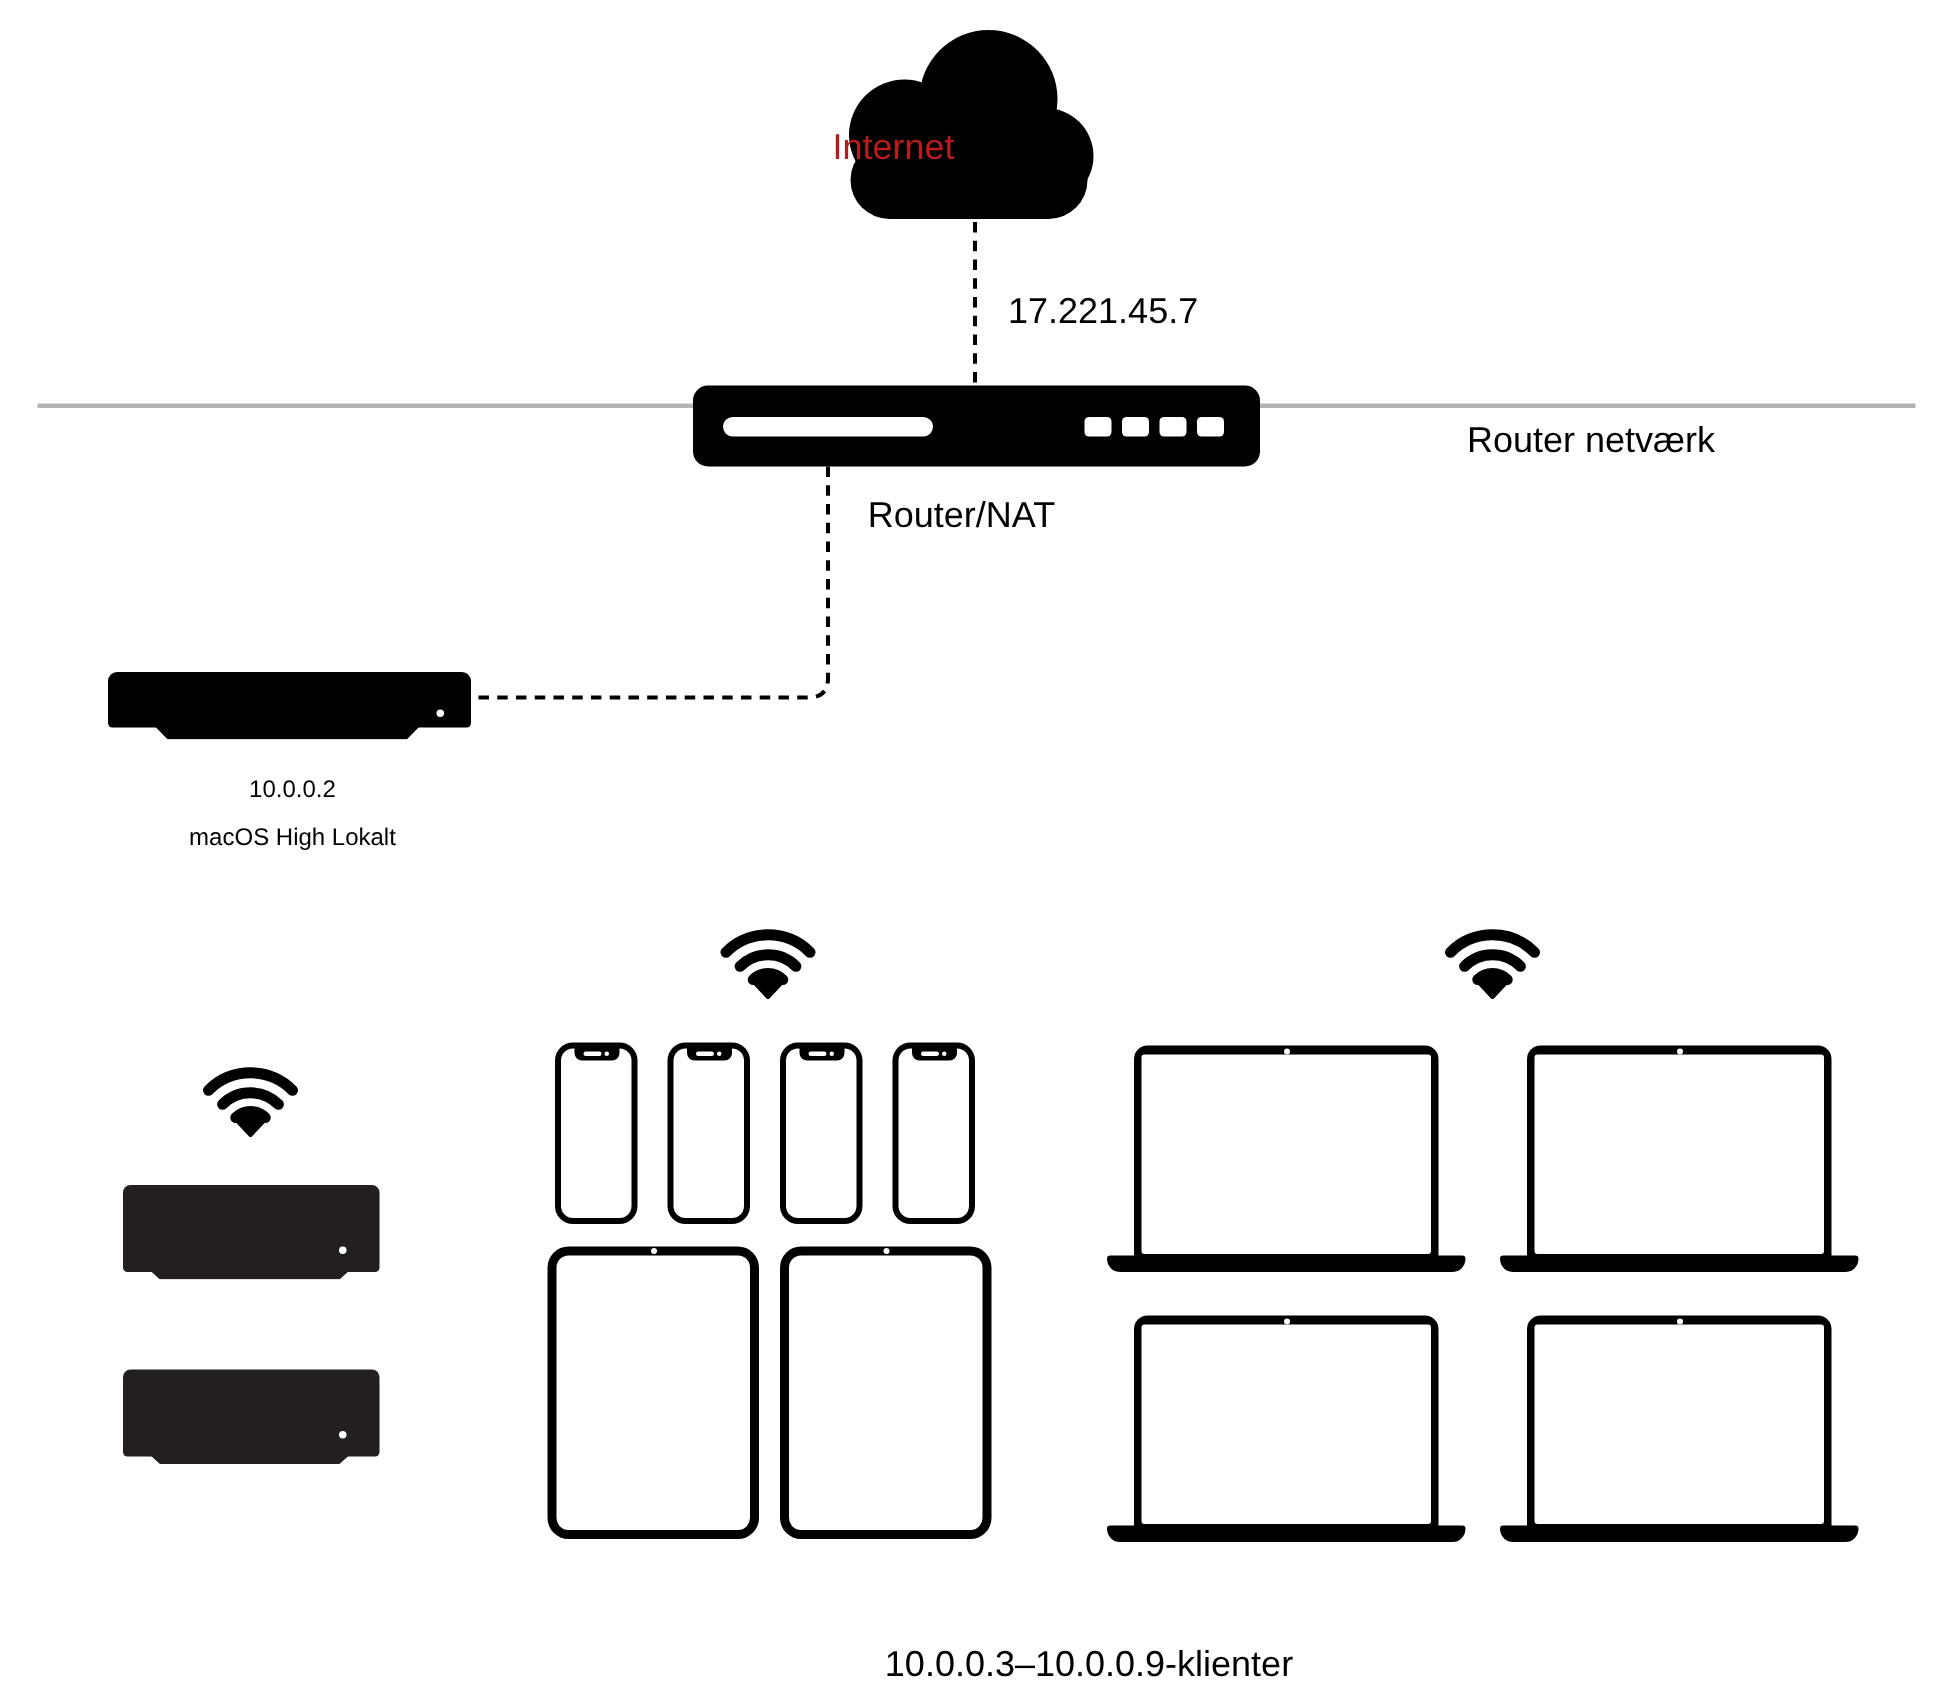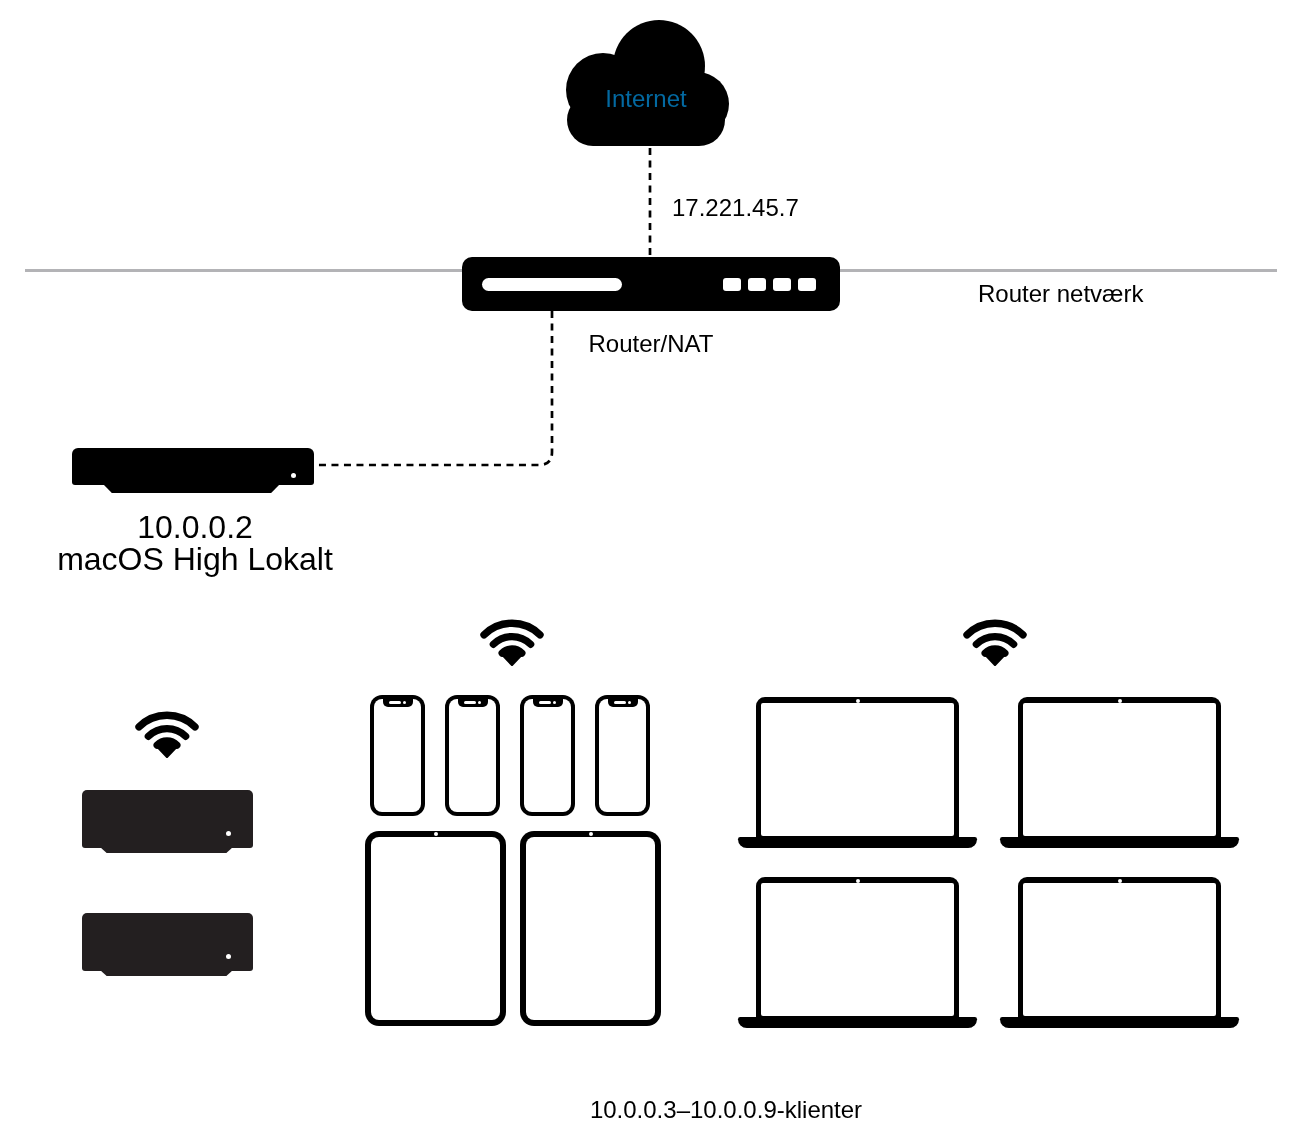--- a/index.html
+++ b/index.html
@@ -28,21 +28,21 @@
   .mini-server .body{height:37px;border-radius:6px 6px 3px 3px;}
   .mini-server .pedestal{left:31px;top:36px;width:177px;height:9px;}
   .mini-server .led{left:219px;top:25px;}
   .mini-client{left:82px;width:171px;height:63px;}
   .mini-client .body{height:58px;background:#231f20;border-radius:5px 5px 3px 3px;}
   .mini-client .pedestal{left:18px;top:57px;width:133px;height:6px;background:#231f20;}
   .mini-client .led{left:144px;top:41px;}
   .mini-client-1{top:790px;} .mini-client-2{top:913px;}
 
   
-  .server-caption{left:40px;top:511px;width:310px;text-align:center;font-size:32px;line-height:32px;}
+  .server-caption{left:40px;top:511px;width:310px;text-align:center;font-size:16px;line-height:32px;}
 
   
   .phone{position:absolute;width:55px;height:121px;background:#000;border-radius:12px;top:695px;}
   .phone .screen{position:absolute;left:4px;right:4px;top:4px;bottom:4px;background:#fff;border-radius:8px;}
   .phone .notch{position:absolute;left:50%;top:3px;transform:translateX(-50%);width:30px;height:9px;
     background:#000;border-radius:0 0 5px 5px;display:flex;align-items:center;justify-content:center;gap:2px;}
   .phone .speaker{width:12px;height:3px;background:#fff;border-radius:2px;}
   .phone .cam{width:3px;height:3px;background:#fff;border-radius:50%;}
   .phone-1{left:370px}.phone-2{left:445px}.phone-3{left:520px}.phone-4{left:595px}
 
@@ -59,23 +59,23 @@
   .macbook .cam{position:absolute;left:50%;top:2px;transform:translateX(-50%);width:4px;height:4px;background:#fff;border-radius:50%;}
   .macbook .base{position:absolute;left:0;right:0;top:140px;height:11px;background:#000;border-radius:3px 3px 12px 12px;}
   .mb-1{left:738px;top:697px}.mb-2{left:1000px;top:697px}
   .mb-3{left:738px;top:877px}.mb-4{left:1000px;top:877px}
 
   
   .wifi{position:absolute;width:88px;height:62px;}
   .wifi-mid{left:468px;top:604px}.wifi-right{left:951px;top:604px}.wifi-left{left:123px;top:696px}
 
   
-  .internet-label{left:555px;top:85px;width:182px;text-align:center;color:#0369a1;}
+  .internet-label{left:555px;top:85px;width:182px;color:#b91c1c;}
   .wan-ip{left:672px;top:194px;}
-  .router-label{left:462px;top:330px;width:378px;text-align:center;}
+  .router-label{left:452px;top:330px;width:378px;text-align:center;}
   .lan-label{left:978px;top:280px;}
   .clients-label{left:426px;top:1096px;width:600px;text-align:center;}
 </style>
 </head>
 <body>
 
 <div class="canvas">
 
   <svg class="abs" style="left:0;top:0" width="1303" height="1136" viewBox="0 0 1303 1136" aria-hidden="true">
     <path d="M650,148 L650,257" fill="none" stroke="#000" stroke-width="2.7" stroke-dasharray="7 5.5"></path>

